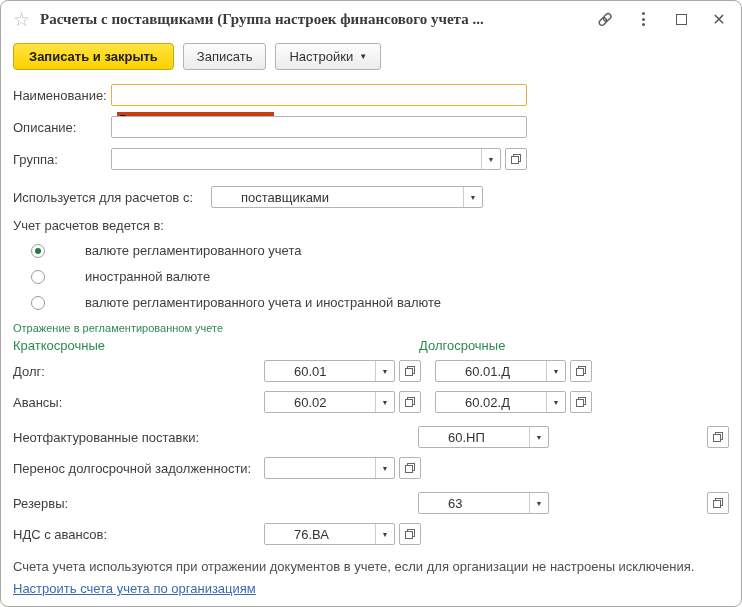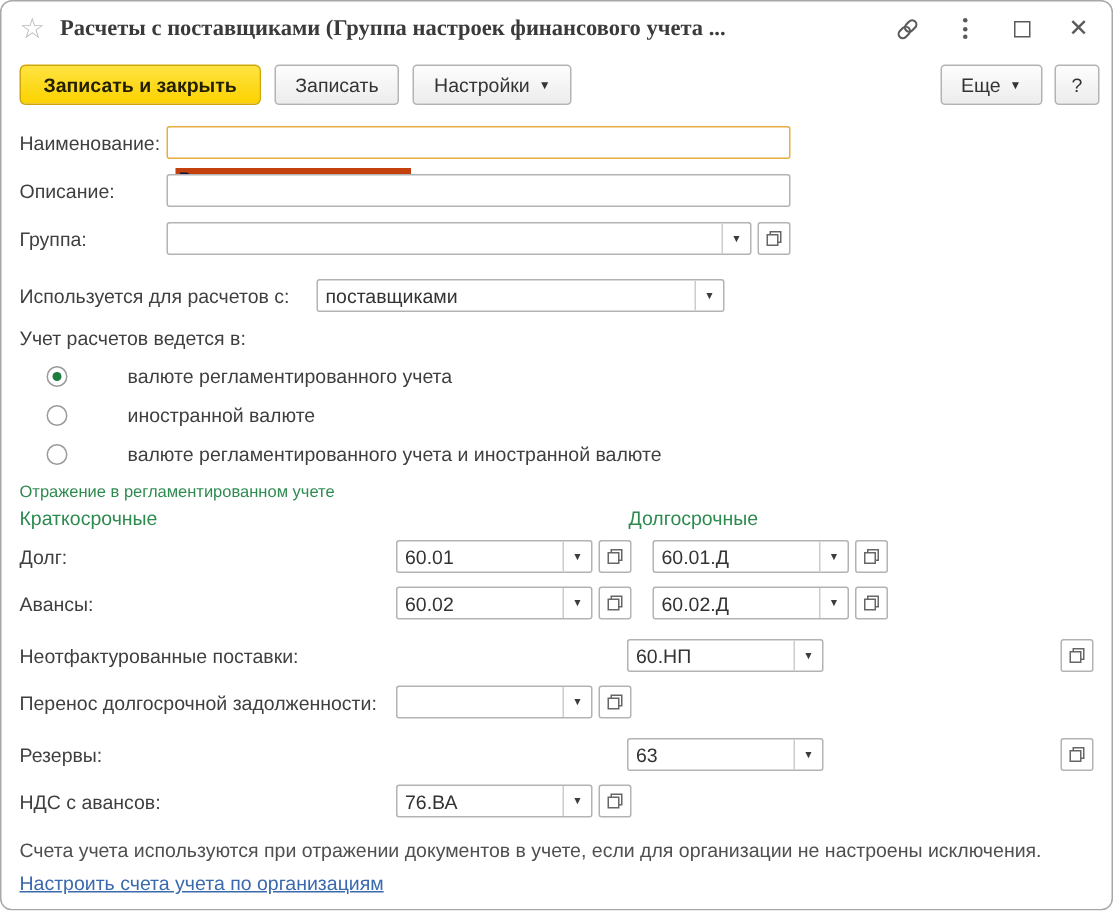--- a/index.html
+++ b/index.html
@@ -52,21 +52,21 @@
     height:22px; border:1px solid #b3b3b3; border-radius:2px; background:#fff;
     padding:2px 5px; font-size:13px; display:flex; align-items:center;
   }
   .focused { border:1px solid #e5ae3d; }
   .sel { background:#c2410c; color:#071347; padding:0 2px;margin-top:48px; }
 
   .combo {
     height:22px; border:1px solid #b3b3b3; border-radius:2px; background:#fff;
     display:inline-flex; align-items:stretch; cursor:pointer;
   }
-  .combo .val { flex:1; padding:2px 5px; display:flex; align-items:center; overflow:hidden; white-space:nowrap; }
+  .combo .val { flex:1; padding:2px 5px; display:flex; align-items:center; overflow:hidden; white-space:nowrap;margin-left:24px; }
   .combo .arr { width:19px; border-left:1px solid #cdcdcd; display:flex; align-items:center; justify-content:center; }
   .arr .caret { font-size:7px; color:#3c3c3c; }
   .choose {
     width:22px; height:22px; flex:none; margin-left:4px; border:1px solid #b3b3b3; border-radius:2px;
     background:#fff; display:flex; align-items:center; justify-content:center; cursor:pointer;
   }
 
   .w415 { width:416px; }
   .w390 { width:390px; }
   .w272 { width:272px; }
@@ -122,27 +122,20 @@
     </span>
   </div>
 
   <div class="toolbar">
     <button class="btn btn-primary">Записать и закрыть</button>
     <button class="btn">Записать</button>
     <button class="btn">
       <span>Настройки</span>
       <span class="caret"></span>
     </button>
-    <span class="right">
-      <button class="btn">
-        <span>Еще</span>
-        <span class="caret"></span>
-      </button>
-      <button class="btn btn-help">?</button>
-    </span>
   </div>
 
   <div class="form">
 
     <div class="frow">
       <span class="flabel">Наименование:</span>
       <div class="tinput focused w415">
         <span class="sel">Расчеты с поставщиками</span>
       </div>
     </div>

